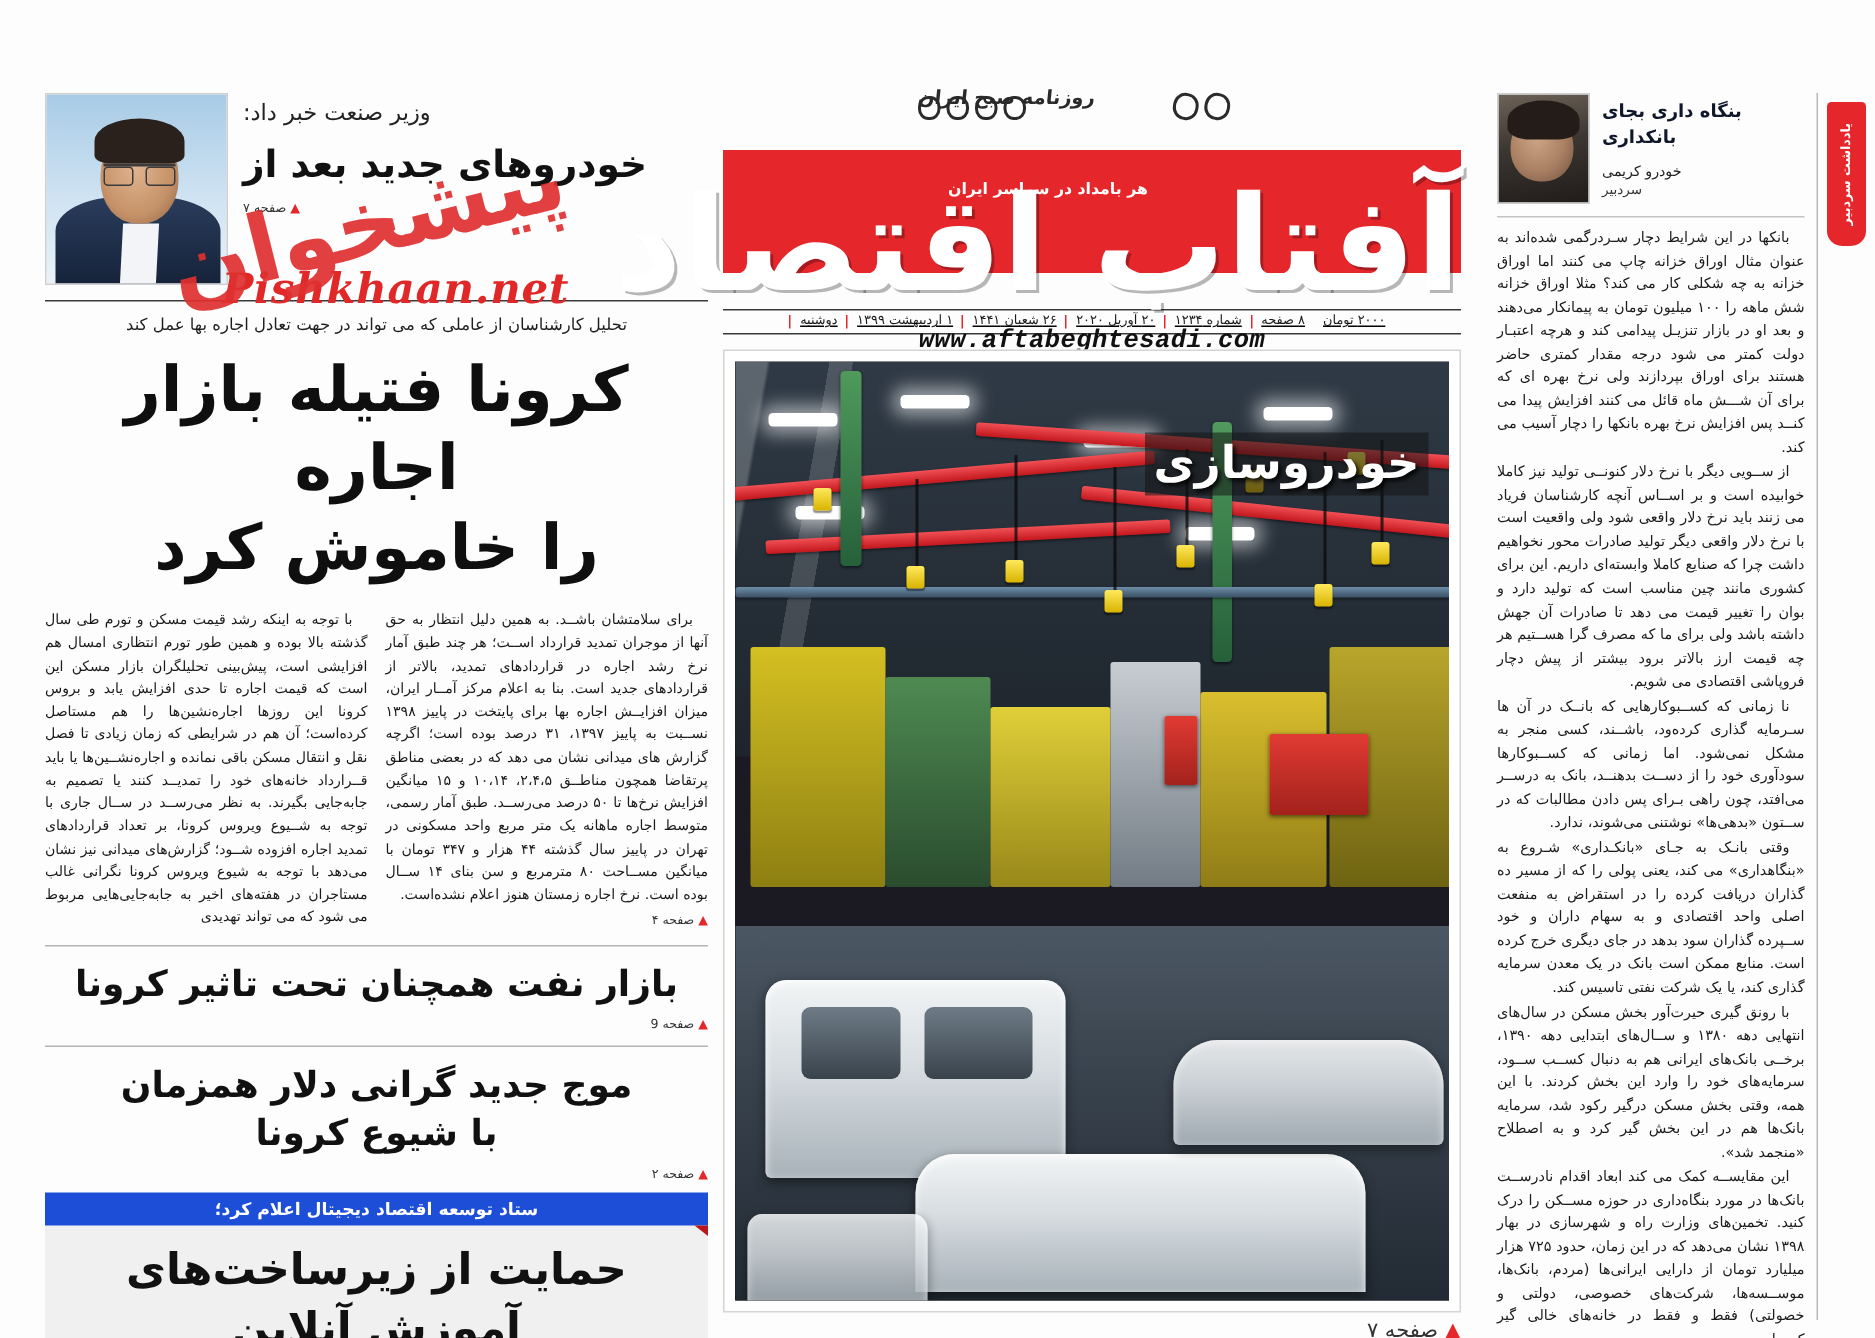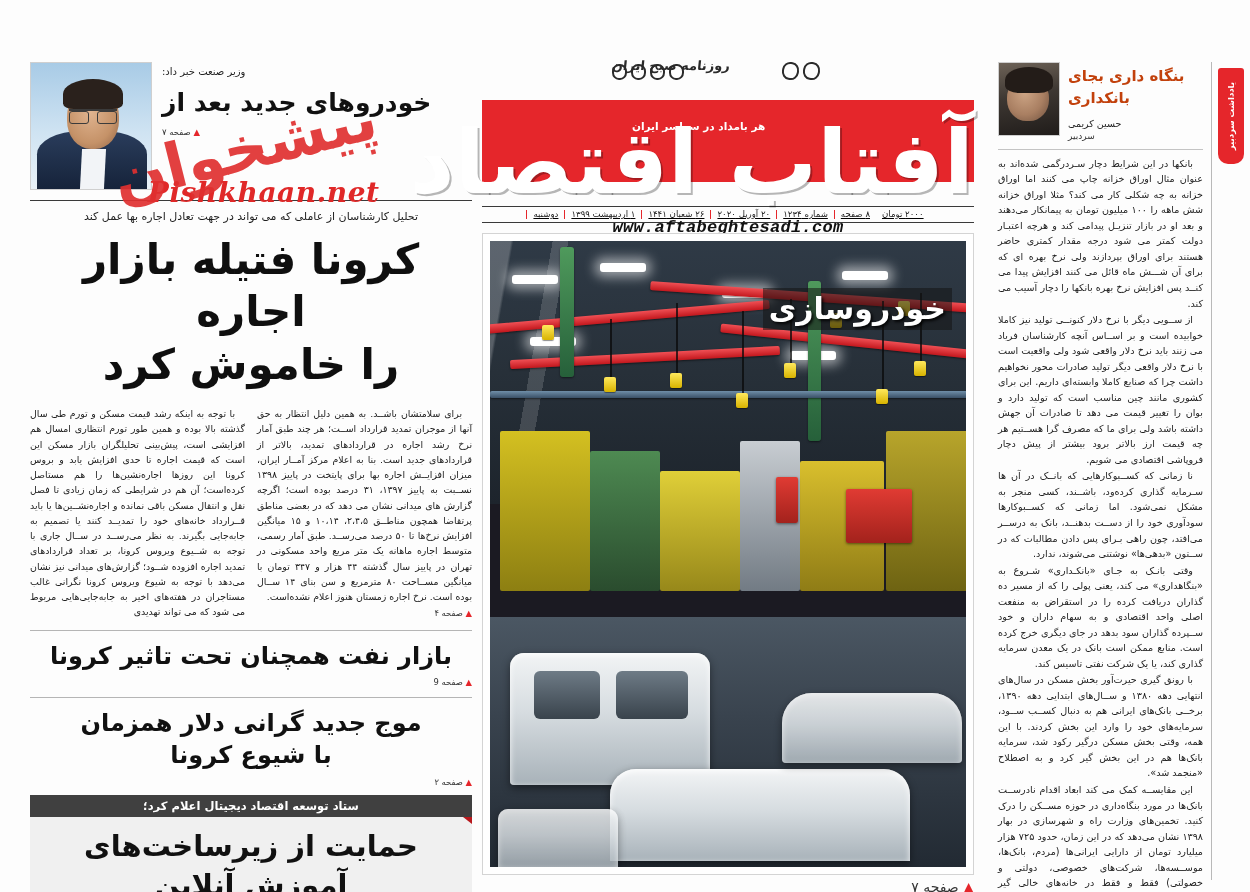--- a/index.html
+++ b/index.html
@@ -79,24 +79,24 @@
   .op-photo::after {
     content: "";
     position: absolute;
     left: 6px; top: 4px;
     width: 48px; height: 26px;
     border-radius: 50% 50% 30% 30%;
     background: #231c18;
   }
   .op-titles { flex: 1 1 auto; text-align: left; padding-top: 4px; }
   .op-title {
-    font-size: 15px;
+    font-size: 12px;
     font-weight: bold;
     line-height: 1.45;
-    color: #c2410c;
+    color: #0f172a;
     direction: rtl;
   }
   .op-author {
     margin-top: 7px;
     font-size: 9.5px;
     color: #222;
     line-height: 1.5;
     direction: rtl;
   }
   .op-role { font-size: 9px; color: #333; }
@@ -363,21 +363,21 @@
   }
   .ts-photo .glasses::before, .ts-photo .glasses::after {
     content: ""; position: absolute; top: 0; width: 18px; height: 11px;
     border: 1.6px solid #3b3b3b; border-radius: 3px;
   }
   .ts-photo .glasses::before { left: 0; }
   .ts-photo .glasses::after { right: 0; }
 
   .ts-text { flex: 1 1 auto; text-align: left; direction: rtl; }
   .ts-eyebrow {
-    font-size: 10px; color: #222; text-align: left; margin-top: 4px;
+    font-size: 15px; color: #222; text-align: left; margin-top: 4px;
   }
   .ts-title {
     margin-top: 8px;
     font-size: 25px;
     font-weight: bold;
     line-height: 1.42;
     color: #111;
     text-align: left;
     letter-spacing: -.5px;
   }
@@ -420,21 +420,21 @@
   .hr-thin { border-top: 1px solid #b5b5b5; margin: 10px 0 9px; }
 
   .sub-head {
     font-size: 24px; font-weight: bold; color: #111;
     text-align: center; direction: rtl; line-height: 1.35;
     letter-spacing: -.6px;
   }
   .sub-page { margin-top: 5px; font-size: 8.4px; color: #333; direction: rtl; text-align: right; }
 
   .redbar {
-    background: #404040; color: #fff; text-align: center;
+    background: #1d4ed8; color: #fff; text-align: center;
     font-size: 11.5px; font-weight: bold; padding: 4px 0;
     direction: rtl; position: relative; margin-top: 8px;
   }
   .redbar::after {
     content: ""; position: absolute; right: 0; bottom: -7px;
     border-left: 9px solid transparent;
     border-top: 7px solid #b8181d;
   }
 
   .bottom-block {
@@ -480,21 +480,21 @@
 <div class="page">
 
   <div class="edge-tab">
     <span>یادداشت سردبیر</span>
   </div>
 
   <div class="sidebar">
     <div class="op-head">
       <div class="op-titles">
         <div class="op-title">بنگاه داری بجای بانکداری</div>
-        <div class="op-author">حسین کریمی</div>
+        <div class="op-author">خودرو کریمی</div>
         <div class="op-role">سردبیر</div>
       </div>
       <div class="op-photo"></div>
     </div>
     <div class="op-rule"></div>
     <div class="op-body">
       <p>بانکها در این شرایط دچار سـردرگمی شده‌اند به عنوان مثال اوراق خزانه چاپ می کنند اما اوراق خزانه به چه شکلی کار می کند؟ مثلا اوراق خزانه شش ماهه را ۱۰۰ میلیون تومان به پیمانکار می‌دهند و بعد او در بازار تنزیـل پیدامی کند و هرچه اعتبـار دولت کمتر می شود درجه مقدار کمتری حاضر هستند برای اوراق بپردازند ولی نرخ بهره ای که برای آن شـــش ماه قائل می کنند افزایش پیدا می کنــد پس افزایش نرخ بهره بانکها را دچار آسیب می کند.</p>
       <p>از ســویی دیگر با نرخ دلار کنونــی تولید نیز کاملا خوابیده است و بر اســاس آنچه کارشناسان فریاد می زنند باید نرخ دلار واقعی شود ولی واقعیت است با نرخ دلار واقعی دیگر تولید صادرات محور نخواهیم داشت چرا که صنایع کاملا وابسته‌ای داریم. این برای کشوری مانند چین مناسب است که تولید دارد و بوان را تغییر قیمت می دهد تا صادرات آن جهش داشته باشد ولی برای ما که مصرف گرا هســتیم هر چه قیمت ارز بالاتر برود بیشتر از پیش دچار فروپاشی اقتصادی می شویم.</p>
       <p>نا زمانی که کســبوکارهایی که بانــک در آن ها سـرمایه گذاری کرده‌ود، باشــند، کسی منجر به مشکل نمی‌شود. اما زمانی که کســبوکارها سودآوری خود را از دســت بدهنــد، بانک به درســر می‌افتد، چون راهی بـرای پس دادن مطالبات که در ســتون «بدهی‌ها» نوشتنی می‌شوند، ندارد.</p>
       <p>وقتی بانـک به جـای «بانکـداری» شـروع به «بنگاهداری» می کند، یعنی پولی را که از مسیر ده گذاران دریافت کرده را در استقراض به منفعت اصلی واحد اقتصادی و به سهام داران و خود ســپرده گذاران سود بدهد در جای دیگری خرج کرده است. منابع ممکن است بانک در یک معدن سرمایه گذاری کند، یا یک شرکت نفتی تاسیس کند.</p>

